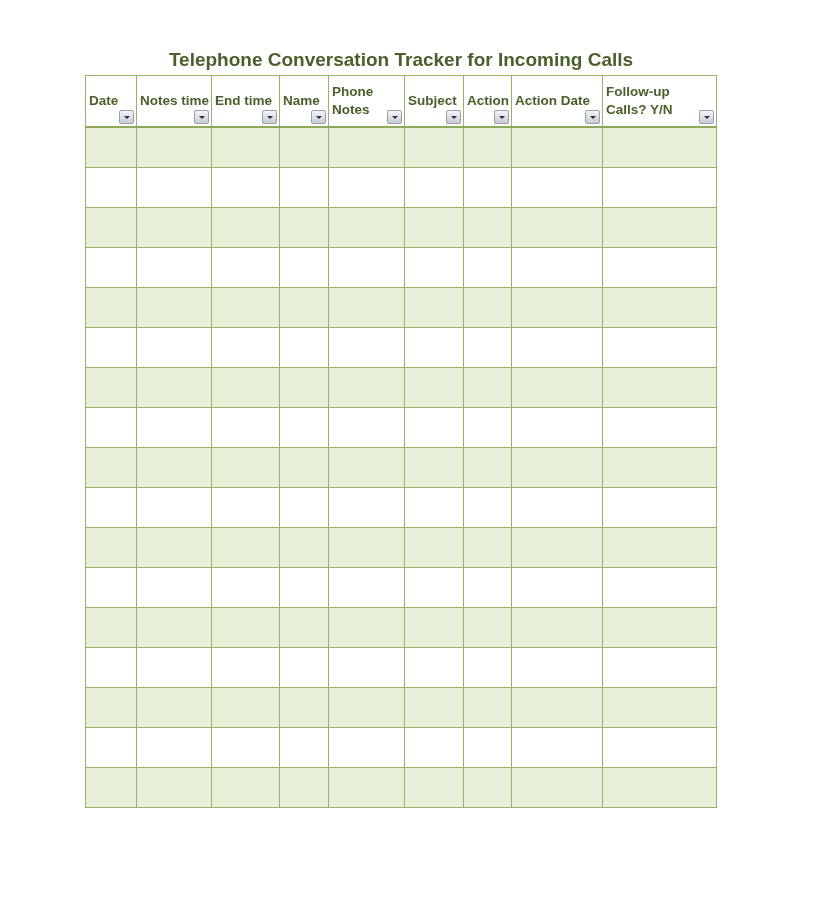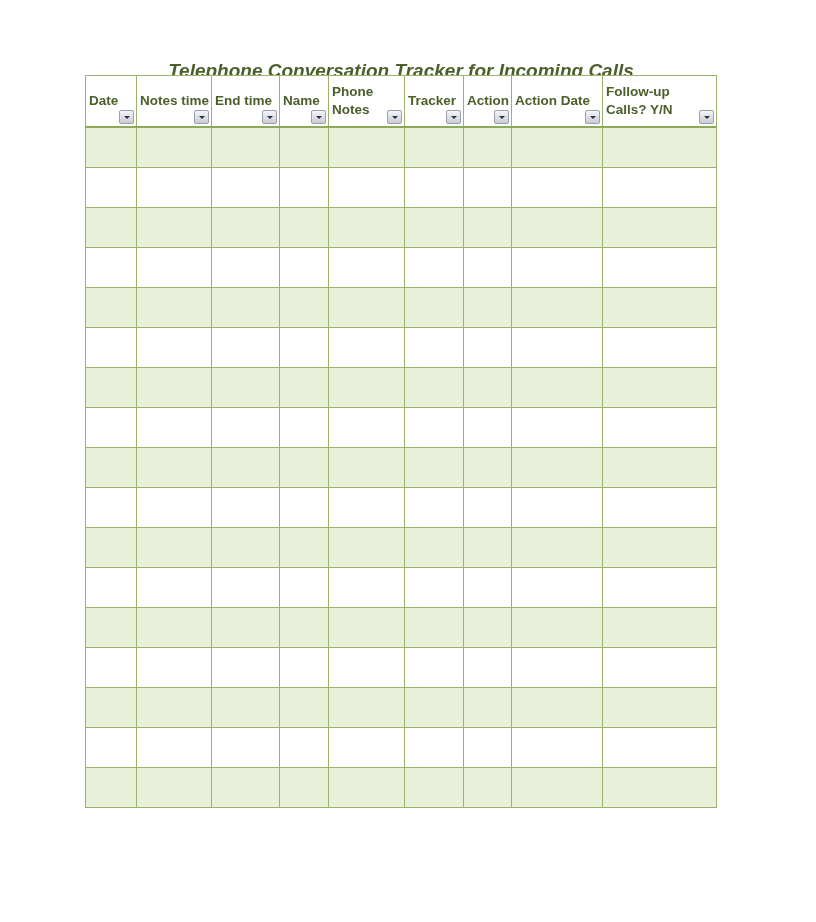--- a/index.html
+++ b/index.html
@@ -1,19 +1,19 @@
 <!DOCTYPE html>
 <html><head>
 <meta charset="utf-8">
 <style>
   html, body { margin: 0; padding: 0; background: #ffffff; }
   body { width: 816px; height: 922px; position: relative; font-family: "Liberation Sans", "DejaVu Sans", sans-serif; }
   .title {
-    position: absolute; left: 0; top: 60px; width: 802px; text-align: center;
-    font-size: 19px; font-weight: bold; color: #4a5f2a; font-style: italic;
+    position: absolute; left: 0; top: 49px; width: 802px; text-align: center;
+    font-size: 19px; font-weight: bold; color: #4a5f2a;
   }
   table.tracker {
     position: absolute; left: 85px; top: 75px;
     border-collapse: collapse; table-layout: fixed;
     width: 632px;
   }
   table.tracker th, table.tracker td {
     border: 1px solid #9bb26a; padding: 0;
   }
   table.tracker th {
@@ -70,21 +70,21 @@
       <th>
         <span class="lbl">Name</span>
         <span class="dd"></span>
       </th>
       <th>
         <span class="lbl two">Phone</span>
         <span class="lbl two">Notes</span>
         <span class="dd"></span>
       </th>
       <th>
-        <span class="lbl">Tracker</span>
+        <span class="lbl">Subject</span>
         <span class="dd"></span>
       </th>
       <th>
         <span class="lbl">Action</span>
         <span class="dd"></span>
       </th>
       <th>
         <span class="lbl">Action Date</span>
         <span class="dd"></span>
       </th>

